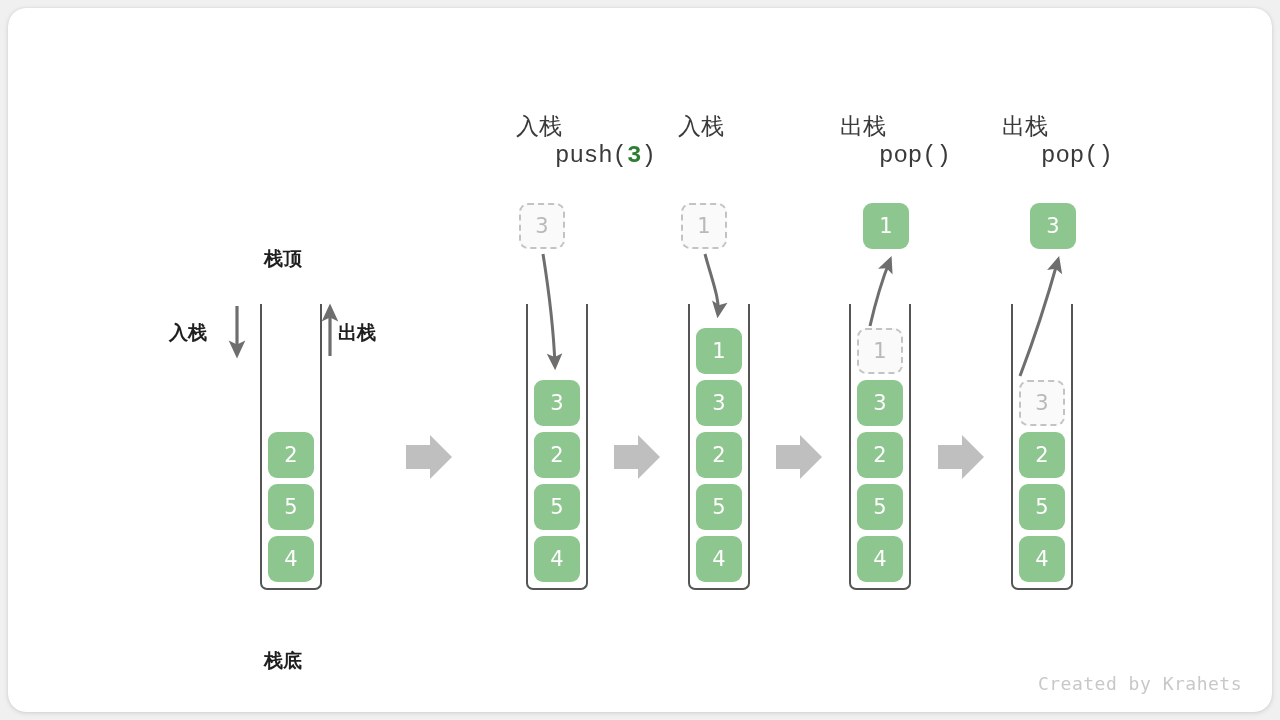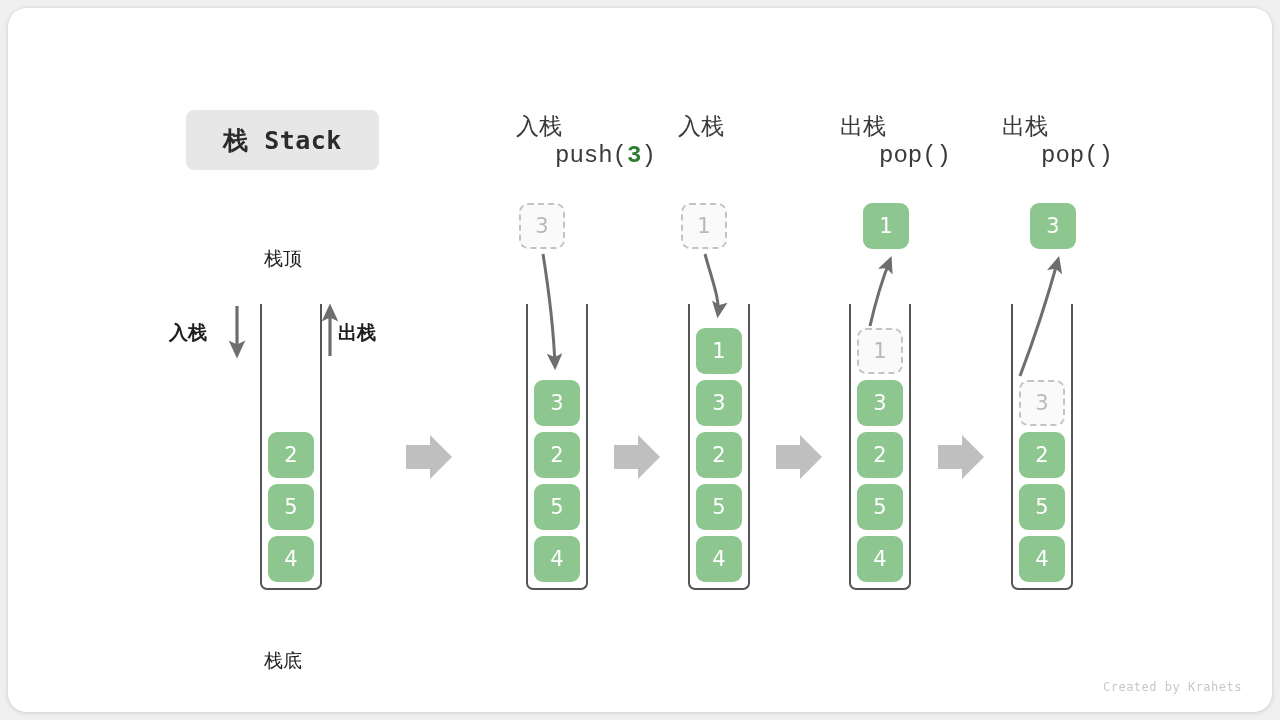--- a/index.html
+++ b/index.html
@@ -116,21 +116,21 @@
     position: absolute;
     font-size: 19px;
     font-weight: bold;
     font-family: "DejaVu Sans", sans-serif;
     color: #1f1f1f;
     white-space: nowrap;
   }
   .cap-label {
     position: absolute;
     font-size: 19px;
-    font-weight: normal;
+    font-weight: bold;
     font-family: "DejaVu Sans", sans-serif;
     color: #1f1f1f;
     white-space: nowrap;
     text-align: center;
     width: 120px;
   }
 
   
   .overlay {
     position: absolute;
@@ -140,32 +140,31 @@
     height: 704px;
     pointer-events: none;
   }
 
   
   .watermark {
     position: absolute;
     right: 30px;
     bottom: 18px;
     font-family: "DejaVu Sans Mono", monospace;
-    font-size: 12px;
+    font-size: 18px;
     color: #c8c8c8;
     letter-spacing: 0.5px;
   }
 </style>
 </head>
 <body>
 
 <div class="card">
   <div class="stage">
 
-    <div class="title-chip">栈 Stack</div>
 
     <div class="cap-label" style="left:215px; top:238px;">栈顶</div>
     <div class="cap-label" style="left:215px; top:640px;">栈底</div>
     <div class="side-label" style="left:161px; top:312px;">入栈</div>
     <div class="side-label" style="left:330px; top:312px;">出栈</div>
 
     <div class="col-head" style="left:508px; top:104px;">
       <span class="cn">入栈</span>
       <span class="code"><span>push(</span><span class="arg">3</span><span>)</span></span>
     </div>

